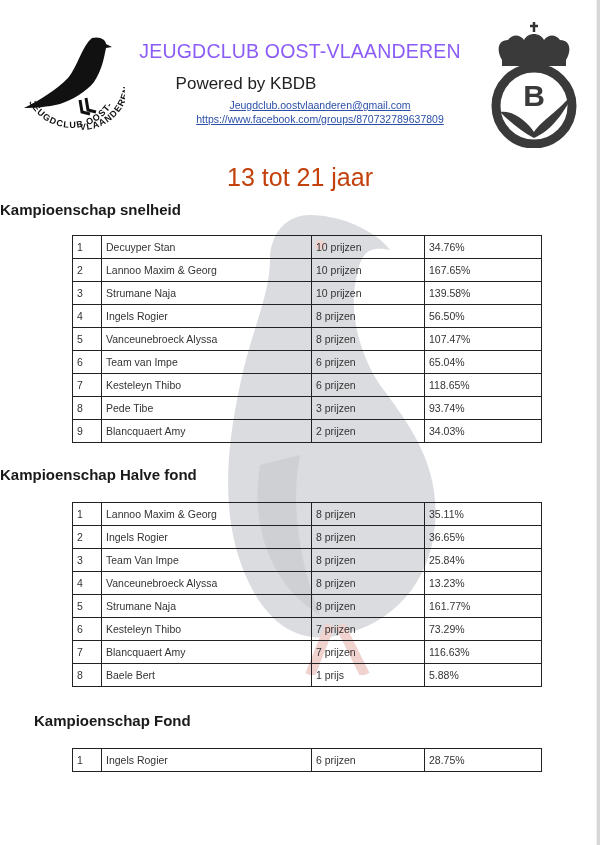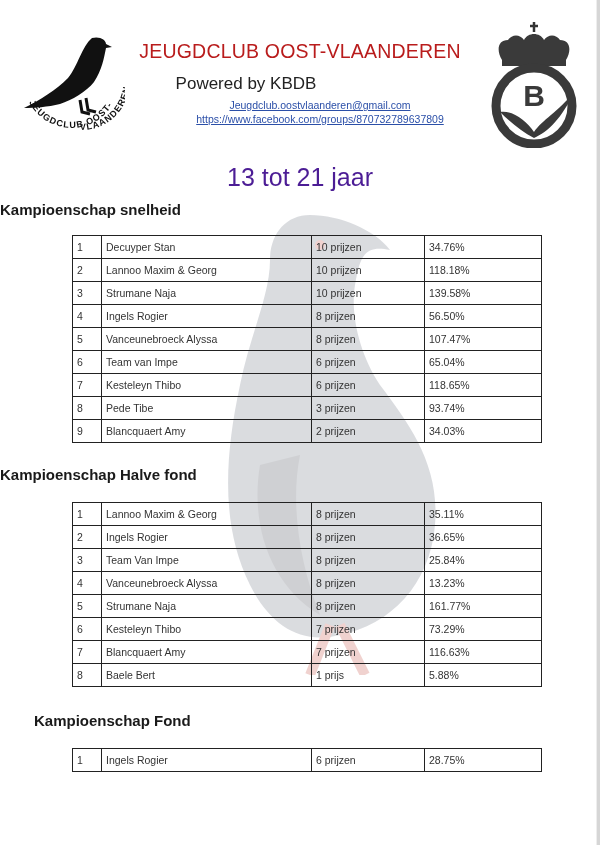--- a/index.html
+++ b/index.html
@@ -4,25 +4,25 @@
 <style>
   html, body { margin: 0; padding: 0; }
   body {
     width: 600px; height: 845px; background: #fff; position: relative; overflow: hidden;
     font-family: "Liberation Sans", sans-serif; color: #222;
   }
   .right-edge { position: absolute; top: 0; right: 0; width: 3px; height: 845px; background: #d6d6d6; border-left: 1px solid #eee; }
   .watermark { position: absolute; left: 190px; top: 205px; width: 260px; height: 470px; opacity: 0.22; pointer-events: none; }
   .logo-left { position: absolute; left: 20px; top: 30px; width: 105px; height: 110px; }
   .logo-right { position: absolute; left: 482px; top: 20px; width: 105px; height: 128px; }
-  .header-title { position: absolute; left: 0; width: 600px; top: 40px; text-align: center; font-size: 19.5px; letter-spacing: 0.2px; color: #b91c1c; }
+  .header-title { position: absolute; left: 0; width: 600px; top: 40px; text-align: center; font-size: 19.5px; letter-spacing: 0.2px; color: #8b5cf6; }
   .powered { position: absolute; left: 0; width: 492px; top: 74px; text-align: center; font-size: 17px; color: #222; padding-left: 0px; }
   .links { position: absolute; left: 0; width: 600px; top: 98px; text-align: center; font-size: 10.5px; line-height: 14px; padding-left: 20px; }
   .links a { display: block; color: #2b4fa8; text-decoration: underline; }
-  .age-title { position: absolute; left: 0; width: 600px; top: 163px; text-align: center; font-size: 25px; color: #4c1d95; padding-left: 0px; }
+  .age-title { position: absolute; left: 0; width: 600px; top: 163px; text-align: center; font-size: 25px; color: #c2410c; padding-left: 0px; }
   .section-title { position: absolute; left: 0; width: 600px; font-size: 15px; font-weight: bold; color: #1a1a1a; }
   table.standings { position: absolute; left: 72px; width: 470px; border-collapse: collapse; font-size: 10.5px; color: #333; }
   table.standings td { border: 1.5px solid #222; height: 22px; padding: 0 0 0 4px; background: transparent; }
   table.standings td.rank { width: 24px; }
   table.standings td.name { width: 205px; }
   table.standings td.prizes { width: 108px; }
 </style>
 </head>
 <body>
 
@@ -75,21 +75,21 @@
     <tr>
         <td class="rank">1</td>
         <td class="name">Decuyper Stan</td>
         <td class="prizes">10 prijzen</td>
         <td>34.76%</td>
       </tr>
     <tr>
         <td class="rank">2</td>
         <td class="name">Lannoo Maxim &amp; Georg</td>
         <td class="prizes">10 prijzen</td>
-        <td>118.18%</td>
+        <td>167.65%</td>
       </tr>
     <tr>
         <td class="rank">3</td>
         <td class="name">Strumane Naja</td>
         <td class="prizes">10 prijzen</td>
         <td>139.58%</td>
       </tr>
     <tr>
         <td class="rank">4</td>
         <td class="name">Ingels Rogier</td>

